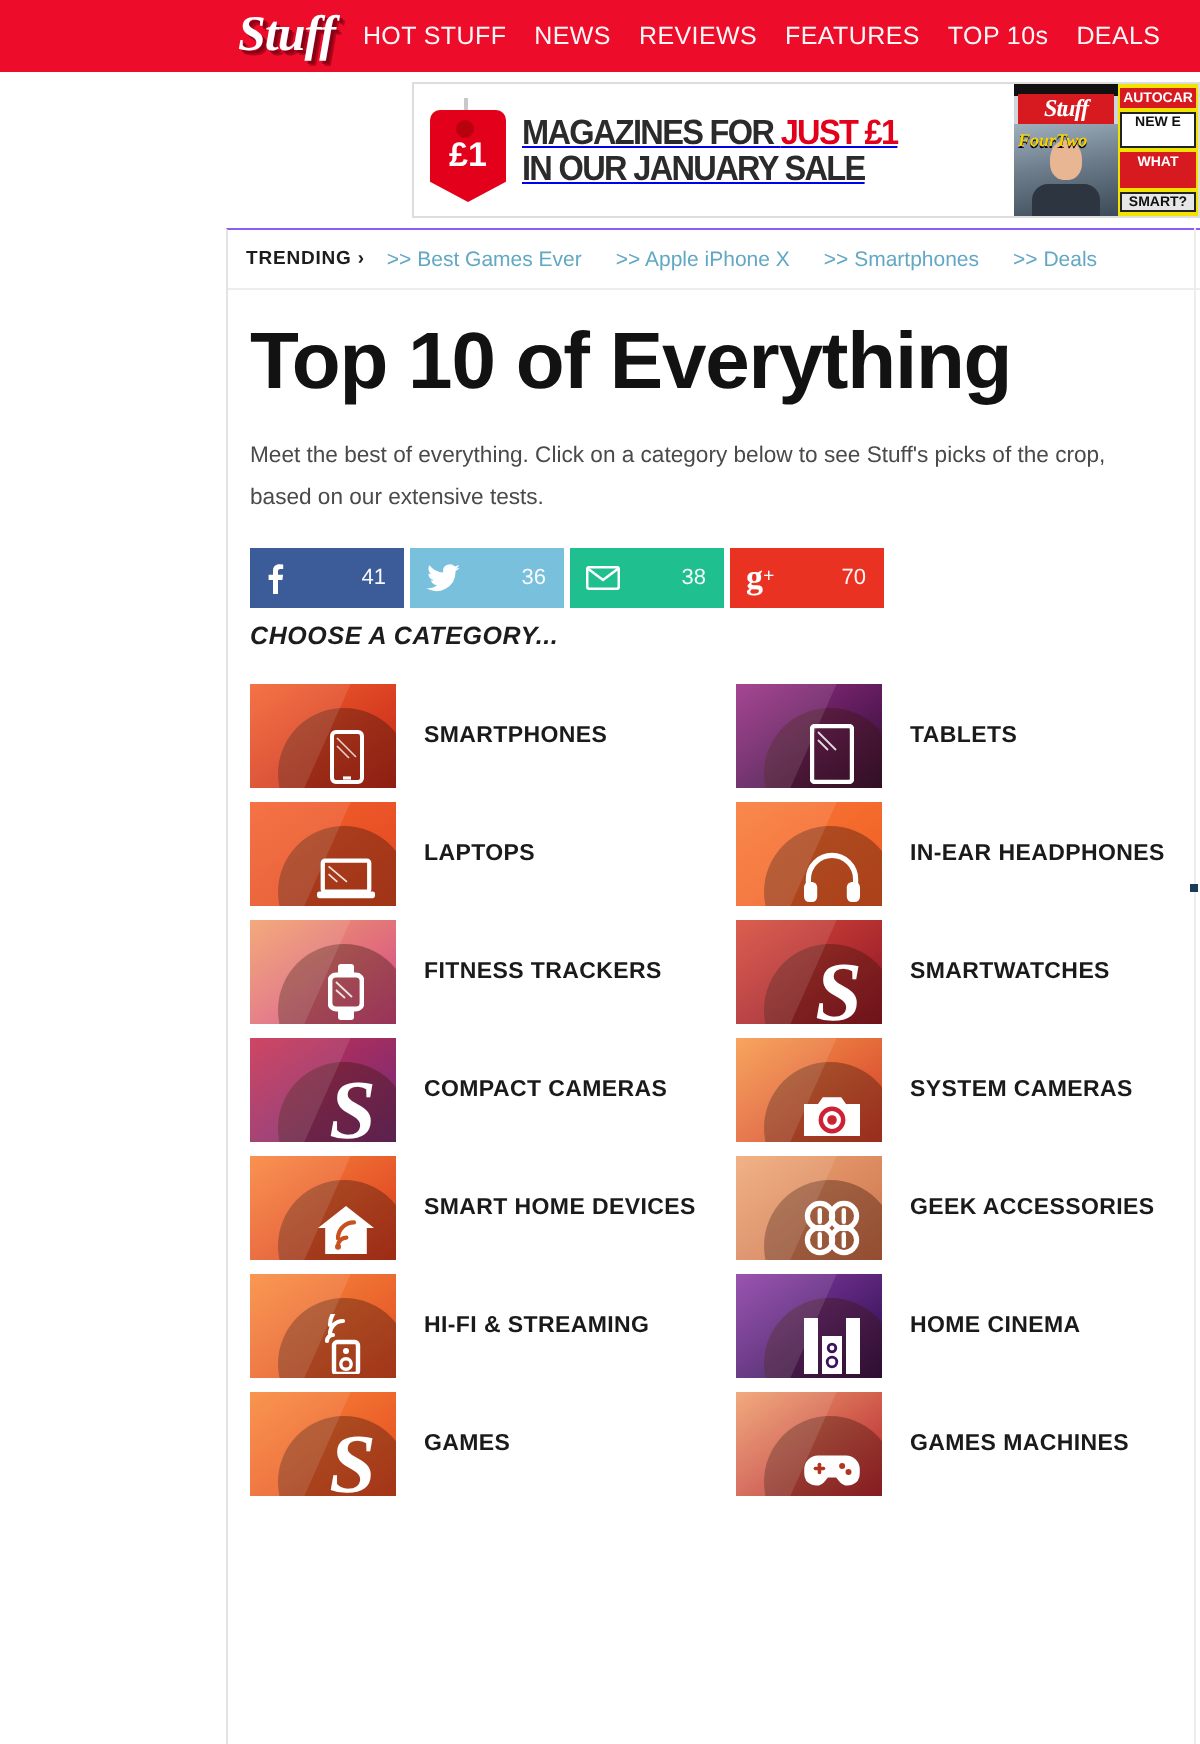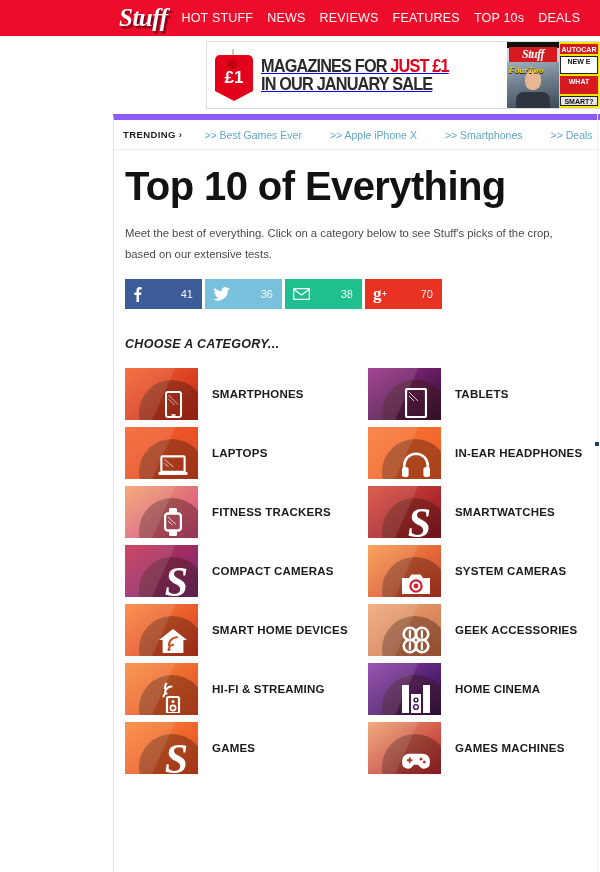--- a/index.html
+++ b/index.html
@@ -203,21 +203,21 @@
   .side-4 { top: 54px; bottom: 2px; background: #e6e6e6; }
 
   
   .content-card {
     position: absolute;
     left: 113px; top: 114px;
     width: 487px;
     min-height: 758px;
     background: #ffffff;
     border-left: 1px solid #e4e4e4;
-    border-top: 6px solid #8b5cf6;
+    border-top: 1px solid #8b5cf6;
   }
   .page-bg-left {
     position: absolute;
     left: 0; top: 36px;
     width: 113px; height: 836px;
     background: #ffffff;
   }
   .edge-line {
     position: absolute;
     left: 597px; top: 114px;
@@ -246,21 +246,20 @@
     font-weight: bold;
     letter-spacing: 0.4px;
     color: #1d1d1d;
     margin-right: 11px;
   }
   .trending-link {
     font-size: 10.5px;
     color: #62a8c4;
     text-decoration: none;
     margin-right: 17px;
-    margin-left: 11px;
   }
 
   
   .card-body { padding: 14px 17px 0 11px; }
   .page-title {
     font-size: 40px;
     font-weight: bold;
     color: #121212;
     letter-spacing: -0.6px;
     line-height: 1.1;
@@ -271,21 +270,21 @@
     line-height: 1.85;
     color: #4a4a4a;
     max-width: 462px;
     margin-bottom: 14px;
   }
 
   
   .social-row {
     display: flex;
     gap: 3px;
-    margin-bottom: 28px;
+    margin-bottom: 7px;
   }
   .social-btn {
     width: 77px;
     height: 30px;
     display: flex;
     align-items: center;
     justify-content: space-between;
     padding: 0 9px 0 8px;
     color: #ffffff;
     text-decoration: none;

